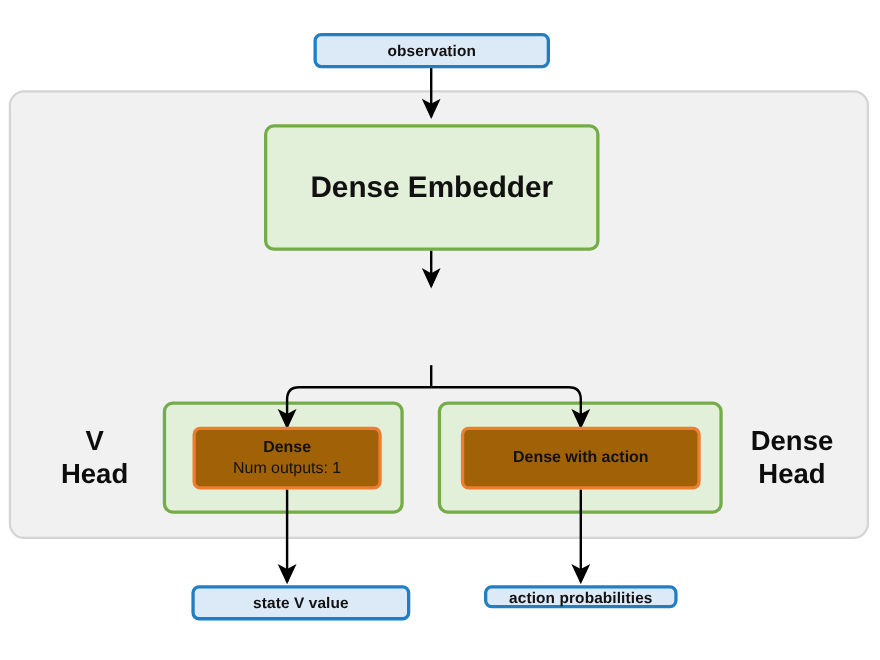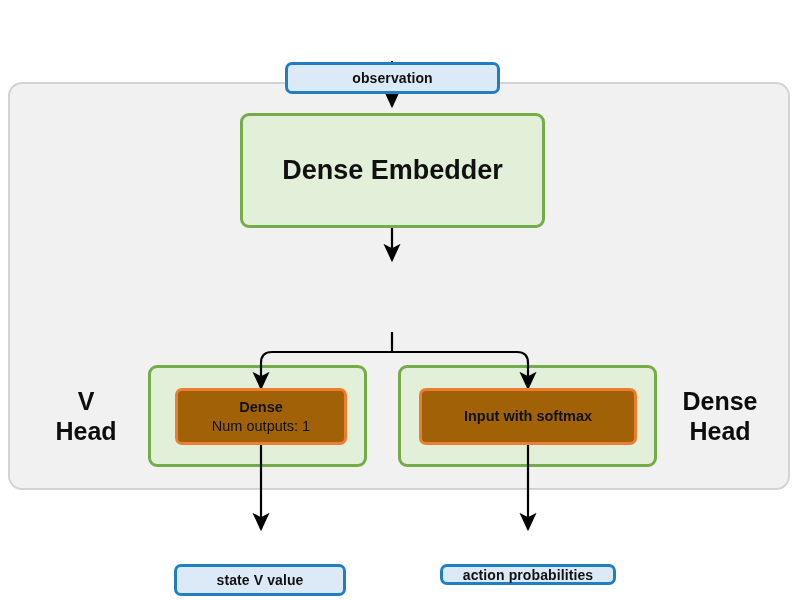--- a/index.html
+++ b/index.html
@@ -53,21 +53,20 @@
   
   .io-box {
     background: #dce9f7;
     border: 3px solid #1f7ec4;
     border-radius: 7px;
     z-index: 6;
     font-size: 14px;
     font-weight: bold;
     color: #111111;
     letter-spacing: .1px;
-    margin-top: 32px;
   }
 
   
   .green-box {
     background: #e2efd9;
     border: 3px solid #74ad48;
     border-radius: 9px;
     z-index: 4;
     color: #111111;
   }
@@ -161,24 +160,24 @@
     <span>Dense</span>
     <span>Head</span>
   </div>
 
   <div class="node orange-box" style="left:175px; top:388px; width:172px; height:57px;">
     <span class="orange-title">Dense</span>
     <span class="orange-sub">Num outputs: 1</span>
   </div>
 
   <div class="node orange-box" style="left:419px; top:388px; width:218px; height:57px;">
-    <span class="orange-title">Input with softmax</span>
+    <span class="orange-title">Dense with action</span>
   </div>
 
-  <div class="node io-box" style="left:174px; top:532px; width:172px; height:32px;">
+  <div class="node io-box" style="left:174px; top:532px; width:199px; height:32px;">
     <span>state V value</span>
   </div>
 
   <div class="node io-box" style="left:440px; top:532px; width:176px; height:21px;align-items:center;">
     <span>action probabilities</span>
   </div>
 
 </div>
 
 </body></html>

